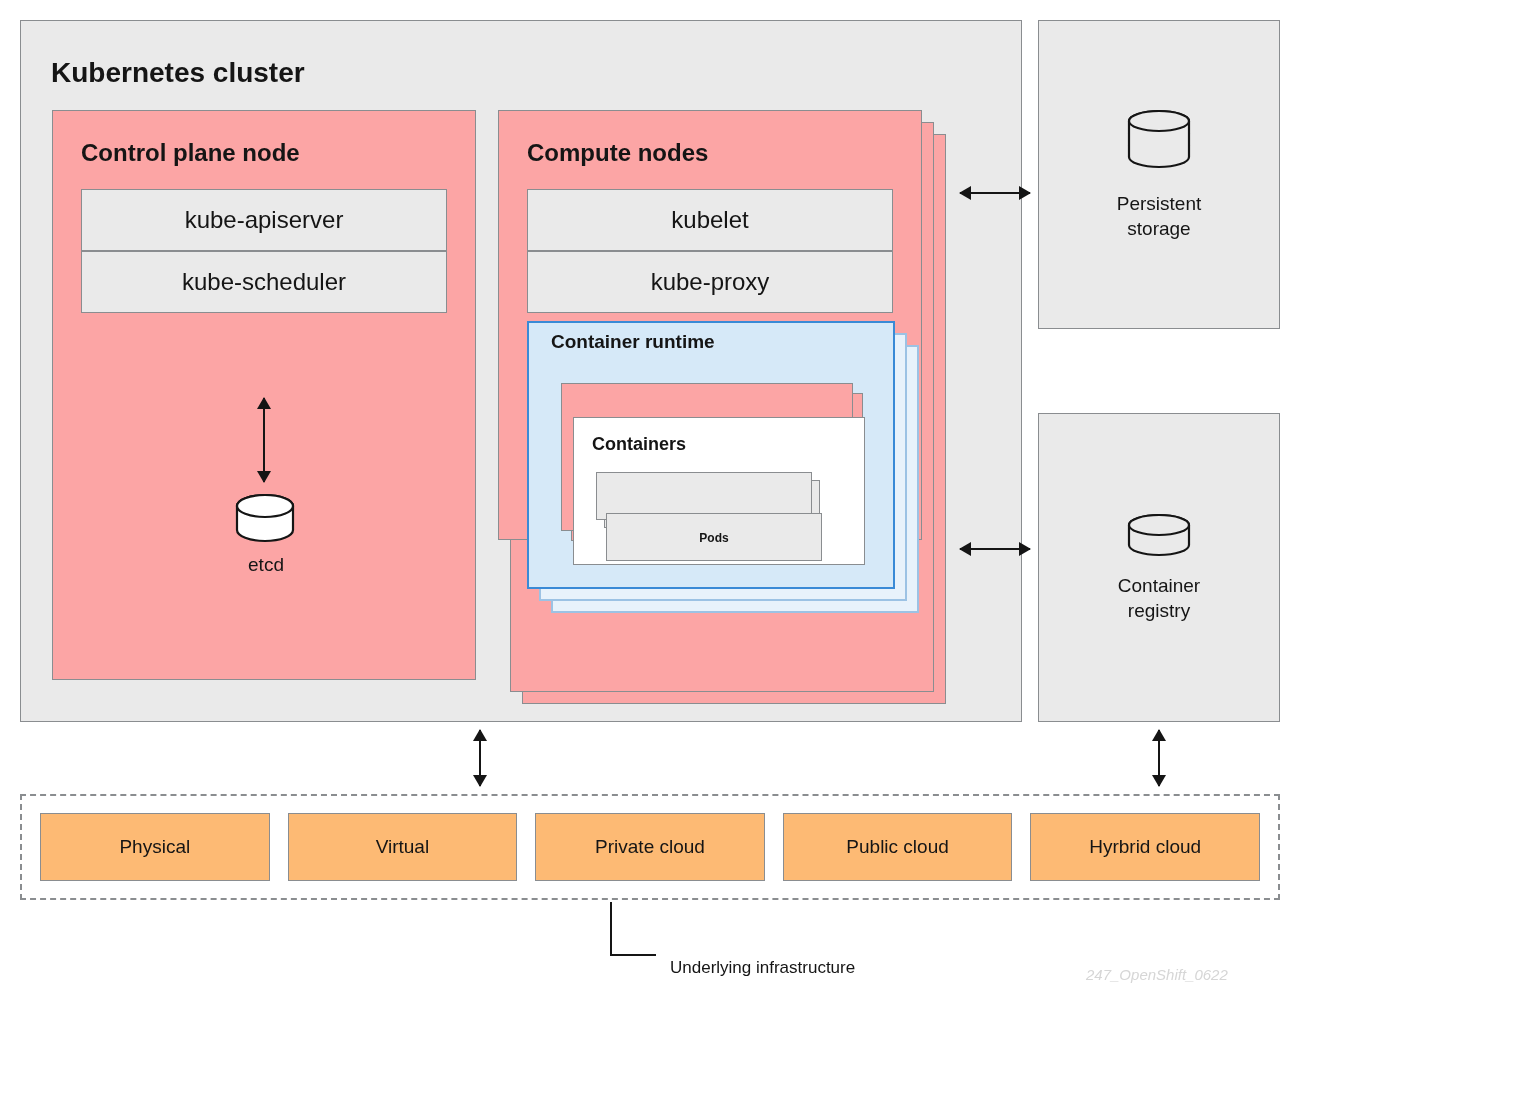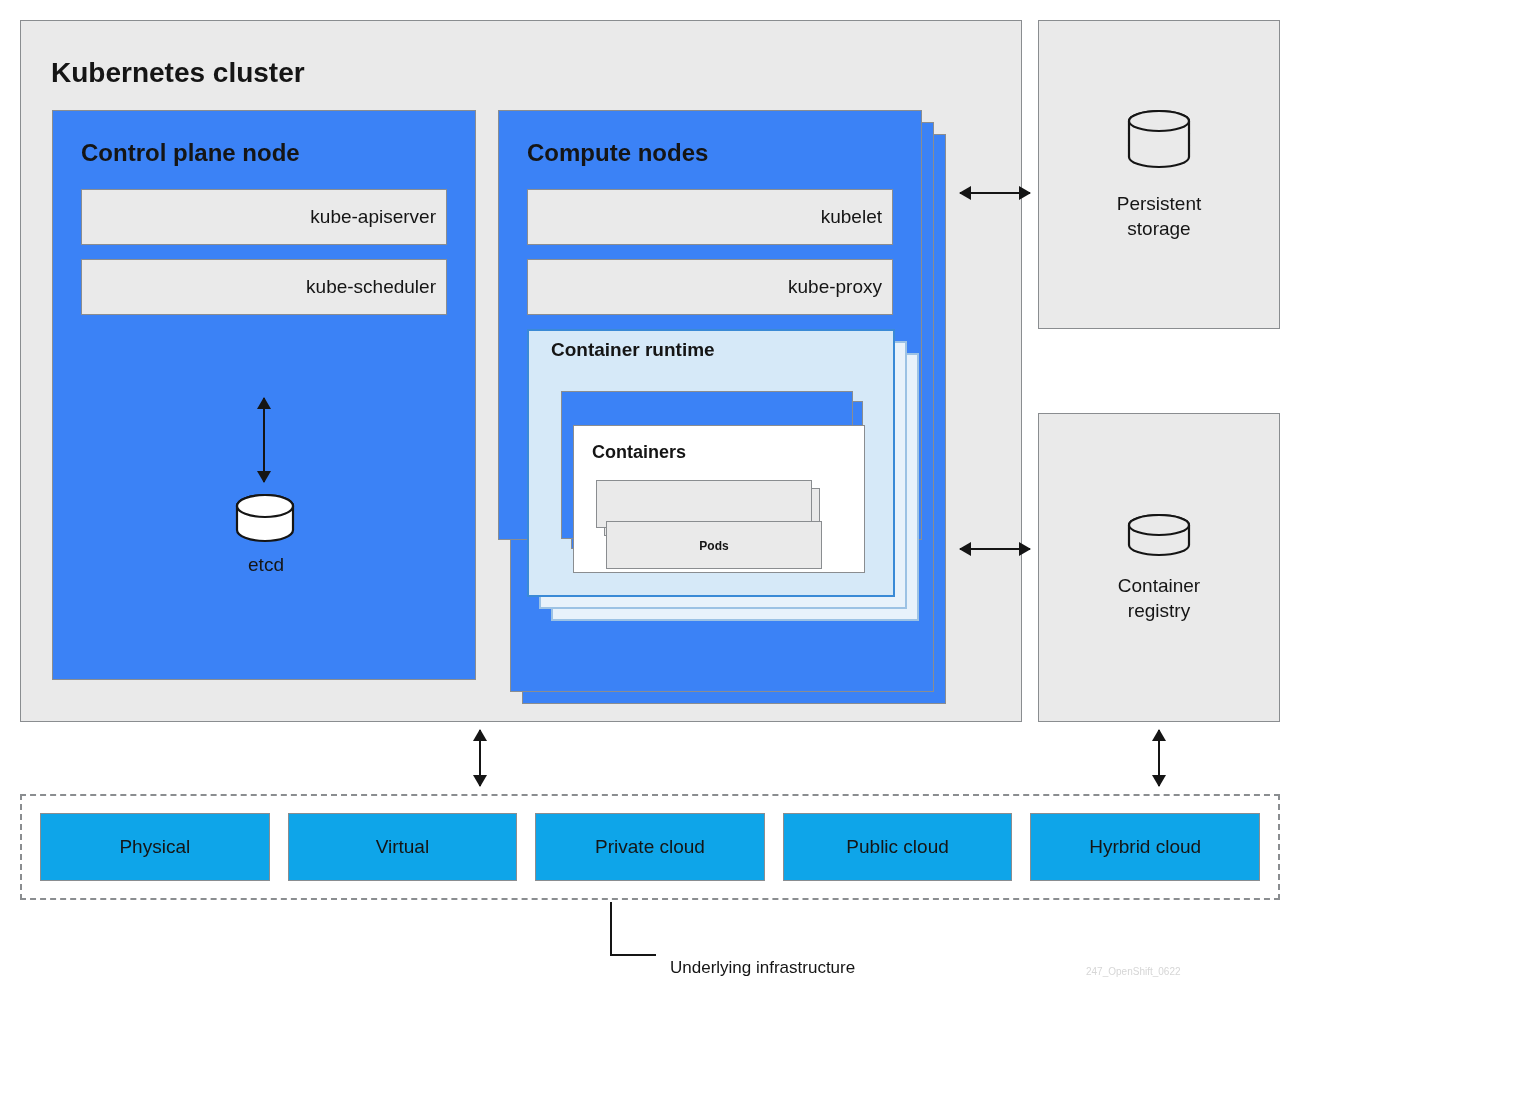--- a/index.html
+++ b/index.html
@@ -6,50 +6,50 @@
 body {
   font-family: -apple-system, BlinkMacSystemFont, "Segoe UI", Helvetica, Arial, sans-serif;
   background: #fff;
   padding: 20px;
   width: 1520px;
   color: #151515;
 }
 .canvas { position: relative; width: 1480px; height: 1053px; }
 .box-gray-border { border: 1px solid #8a8d90; }
 .bg-gray { background: #eaeaea; }
-.bg-white { background: #3b82f6; }
+.bg-white { background: #fca5a5; }
 .abs { position: absolute; }
 
 .cluster { left: 0; top: 0; width: 1002px; height: 702px; padding: 36px 30px 30px; }
 .cluster-title { font-size: 28px; font-weight: 700; margin-bottom: 26px; }
 
 .cp-panel { left: 32px; top: 90px; width: 424px; height: 570px; padding: 28px 28px 20px; }
 .compute-panel { left: 478px; top: 90px; width: 424px; height: 430px; padding: 28px 28px 20px; }
 .panel-title { font-size: 24px; font-weight: 700; margin-bottom: 22px; }
 
-.comp-box { background: #eaeaea; padding: 16px 10px; text-align: right; font-size: 19px; margin-bottom: 14px; }
+.comp-box { background: #eaeaea; padding: 16px 10px; text-align: center; font-size: 24px; }
 
 .runtime { border: 2px solid #3a8ad6; background: #d6e9f8; padding: 8px 22px 34px; margin-top: 8px; position: relative; }
 .runtime-title { font-size: 19px; font-weight: 700; margin-bottom: 14px; }
 .containers { background: #fff; border: 1px solid #8a8d90; padding: 16px 18px 18px; position: relative; font-weight: bold; }
 .containers-title { font-size: 18px; margin-bottom: 12px; }
 .pods { background: #eaeaea; padding: 14px 8px; text-align: center; font-size: 12px; position: relative; }
 
 
 .side-box { width: 242px; height: 309px; background: #eaeaea; border: 1px solid #8a8d90; display: flex; flex-direction: column; align-items:center; justify-content:center; gap:14px; }
 .storage-box { left: 1018px; top: 0; }
 .registry-box { left: 1018px; top: 393px; }
 .side-label { font-size: 19px; text-align: center; line-height: 1.3; }
 
 
 .infra-frame { left: 0; top: 774px; width: 1260px; height: 106px; border: 2px dashed #8a8d90; padding: 16px 18px; display: flex; gap: 18px; align-items: center; }
-.infra-box { flex: 1; background: #0ea5e9; border: 1px solid #8a8d90; padding: 22px 8px; text-align: center; font-size: 19px; }
+.infra-box { flex: 1; background: #fdba74; border: 1px solid #8a8d90; padding: 22px 8px; text-align: center; font-size: 19px; }
 .infra-label { position: absolute; left: 650px; top: 938px; font-size: 17px; }
 
-.watermark { position: absolute; left: 1066px; top: 946px; font-size: 10px; color: #d6d6d6; }
+.watermark { position: absolute; left: 1066px; top: 946px; font-size: 15px; color: #d6d6d6; font-style: italic; }
 
 
 .arrow-h { position: absolute; height: 2px; background: #151515; }
 .arrow-h::before, .arrow-h::after {
   content: ''; position: absolute; width: 0; height: 0; top: -6px;
   border-top: 7px solid transparent; border-bottom: 7px solid transparent;
 }
 .arrow-h::before { left: -1px; border-right: 12px solid #151515; }
 .arrow-h::after { right: -1px; border-left: 12px solid #151515; }
 

